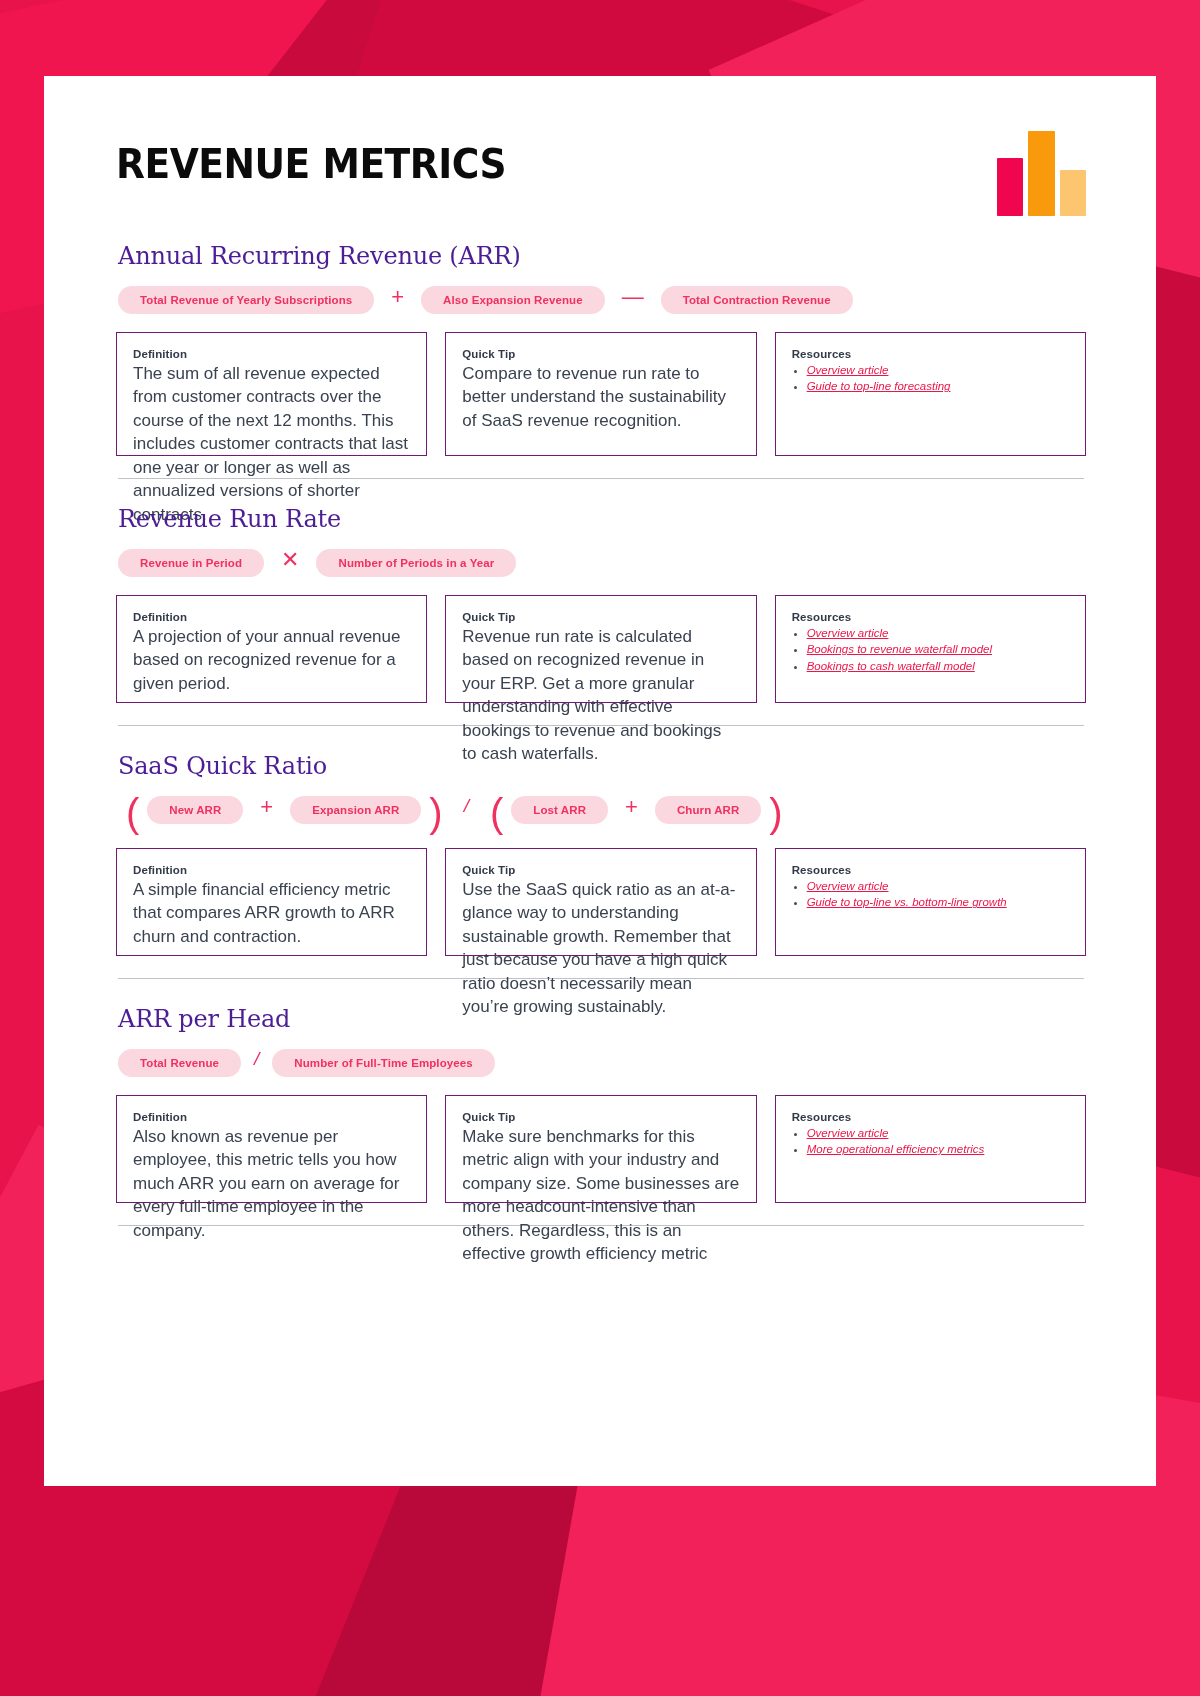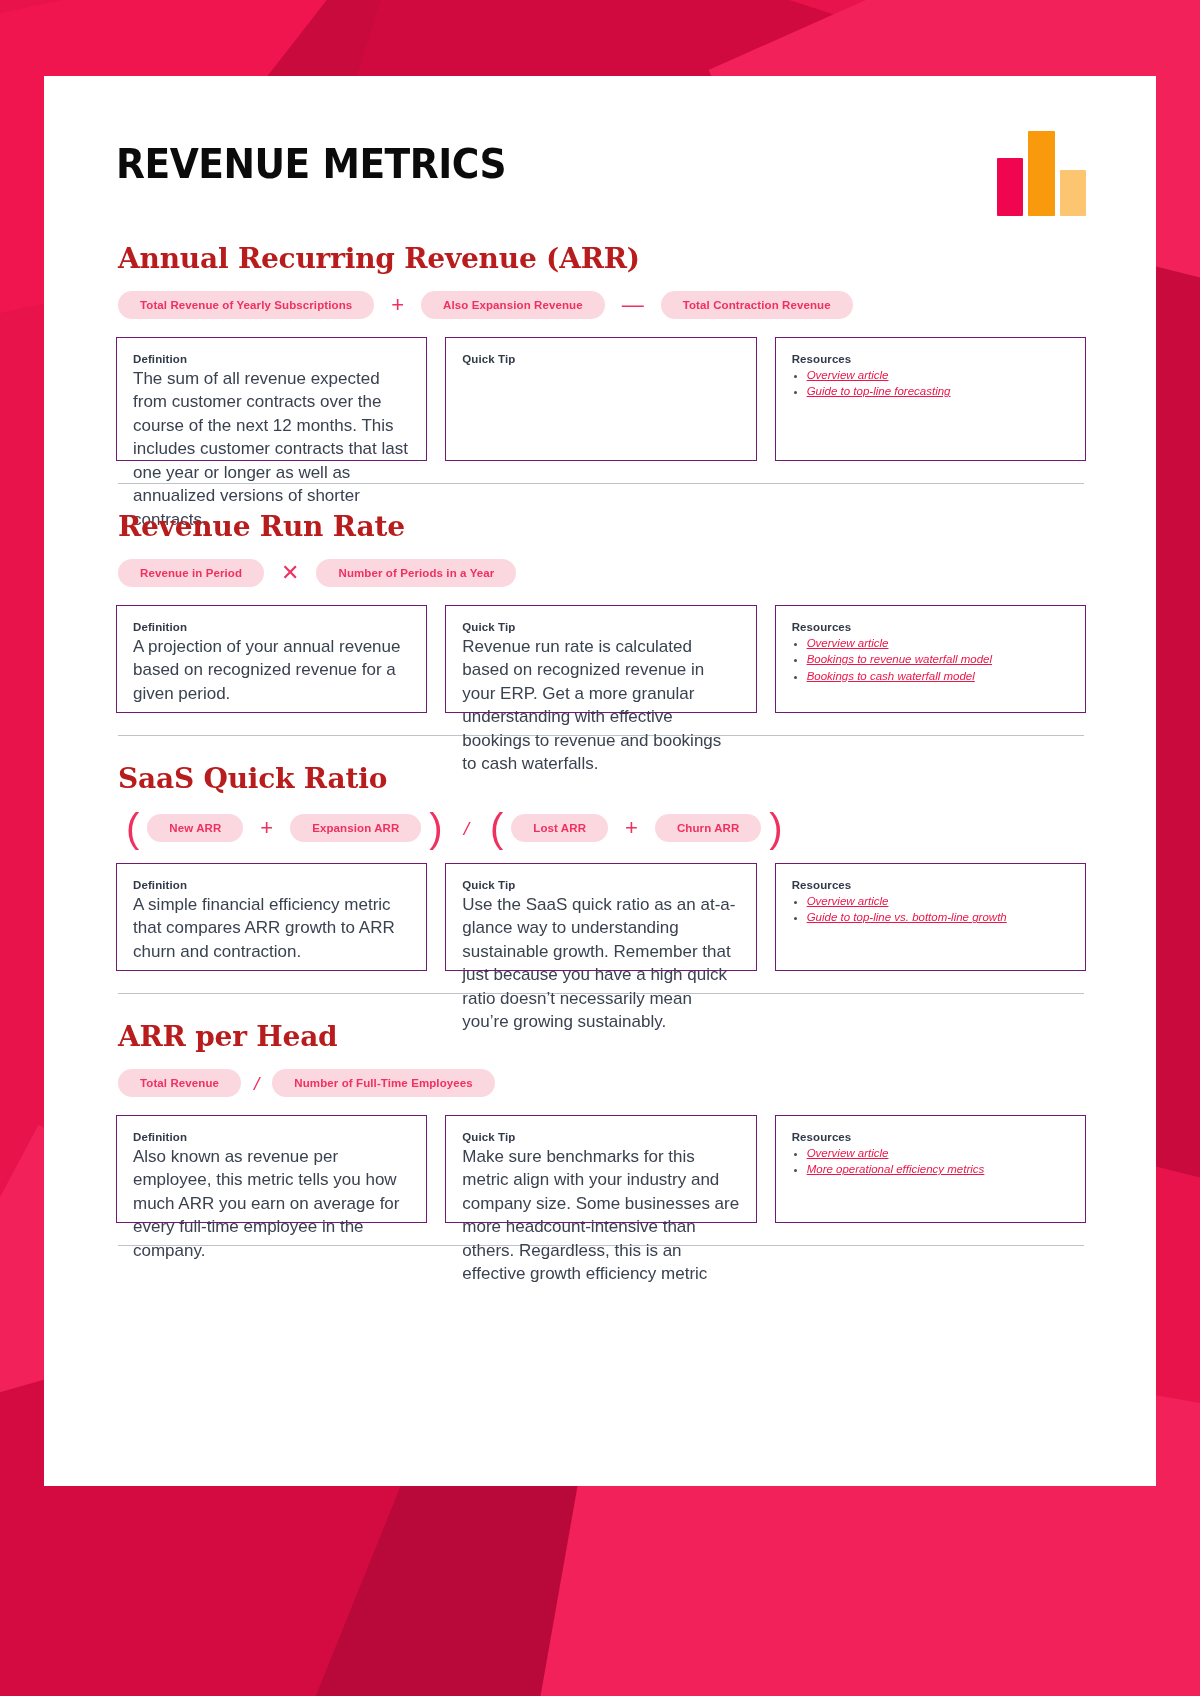--- a/index.html
+++ b/index.html
@@ -54,27 +54,27 @@
   .logo{display:flex;align-items:flex-end;gap:5px;height:86px;margin-right:0px;}
   .logo span{display:block;border-radius:1px;}
   .bar-a{width:26px;height:58px;}
   .bar-b{width:27px;height:85px;}
   .bar-c{width:26px;height:46px;}
 
   
   .section{padding-top:26px;}
   .sec-head{
     font-family:"DejaVu Serif",serif;
-    font-weight:700;
-    font-size:28px;
-    color:#b91c1c;
+    font-weight:400;
+    font-size:24px;
+    color:#4c1d95;
     margin:0 0 16px 2px;
     letter-spacing:-0.2px;
   }
-  .formula{display:flex;align-items:center;gap:0;flex-wrap:nowrap;margin:0 0 18px 2px;}
+  .formula{display:flex;align-items:flex-start;gap:0;flex-wrap:nowrap;margin:0 0 18px 2px;}
   .pill{
     background:#FBD8E0;
     color:#F0305F;
     border-radius:999px;
     font-size:11.5px;
     font-weight:600;
     padding:8px 22px;
     white-space:nowrap;
     letter-spacing:0.1px;
   }
@@ -161,20 +161,21 @@
             <span class="op">—</span>
             <span class="pill">Total Contraction Revenue</span>
           </div>
           <div class="cards">
             <div class="card" style="height: 124px;">
               <p class="card-title">Definition</p>
               <p class="card-body">The sum of all revenue expected from customer contracts over the course of the next 12 months. This includes customer contracts that last one year or longer as well as annualized versions of shorter contracts.</p>
             </div>
             <div class="card" style="height: 124px;">
               <p class="card-title">Quick Tip</p>
+              <p class="card-body">Compare to revenue run rate to better understand the sustainability of SaaS revenue recognition.</p>
             </div>
             <div class="card" style="height: 124px;">
               <p class="card-title">Resources</p>
               <ul class="res-list">
                 <li><span class="res-link">Overview article</span></li>
                 <li><span class="res-link">Guide to top-line forecasting</span></li>
               </ul>
             </div>
           </div>
           <div class="divider"></div>

